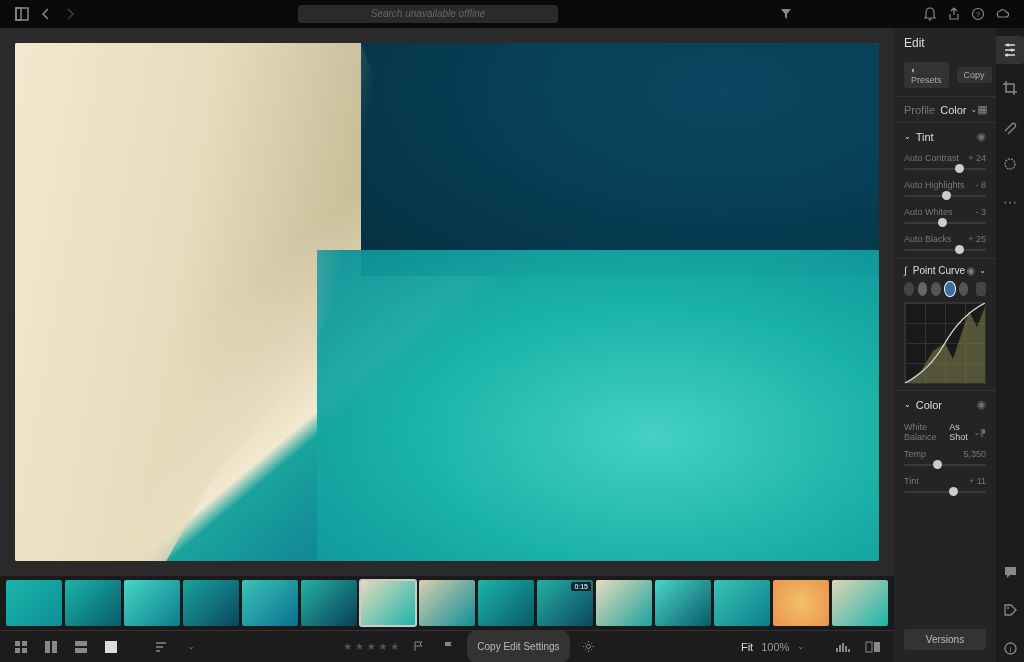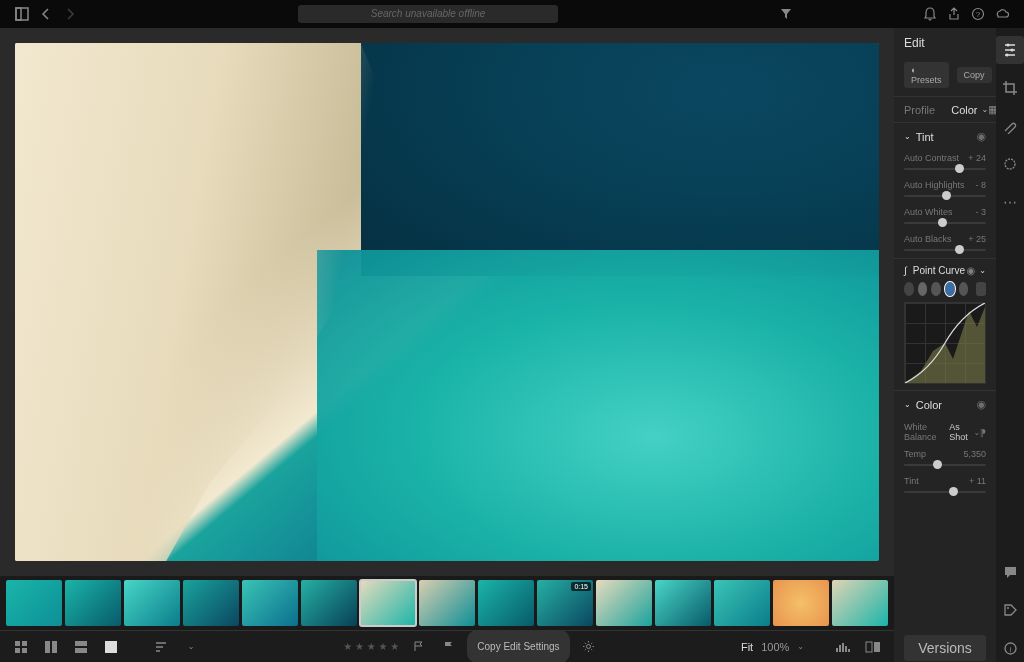--- a/index.html
+++ b/index.html
@@ -23,37 +23,37 @@
 .bottombar .iconbtn { width:22px; height:22px; display:flex; align-items:center; justify-content:center; color:#888; cursor:pointer; }
 .bottombar .stars { display:flex; gap:1px; color:#555; font-size:10px; }
 .bottombar .copybtn { background:#333; border-radius:10px; padding:11px 10px; font-size:10px; color:#bbb; cursor:pointer; }
 .rightpanel { width:180px; background:#242424; display:flex; flex-direction:column; overflow-y:auto; }
 .rightpanel::-webkit-scrollbar { width:6px; }
 .rightpanel::-webkit-scrollbar-thumb { background:#444; }
 .panel-header { padding:8px 10px; font-size:12px; color:#ddd; }
 .preset-row { display:flex; align-items:center; padding:4px 10px 8px; gap:4px; }
 .pill { background:#333; border-radius:3px; padding:3px 7px; font-size:9px; color:#aaa; cursor:pointer; }
 .profile-row { display:flex; align-items:center; padding:6px 10px; border-top:1px solid #333; }
-.profile-row .label { color:#777; margin-right:16px; }
+.profile-row .label { color:#777; margin-right:5px; }
 .section-head { display:flex; align-items:center; padding:7px 10px; border-top:1px solid #333; font-size:11px; color:#ddd; cursor:pointer; }
 .section-head .chev { margin-right:5px; font-size:8px; }
 .slider-row { padding:3px 10px 4px; }
 .slider-row .lbl { display:flex; justify-content:space-between; font-size:9px; color:#777; margin-bottom:2px; }
 .slider-row .track { position:relative; height:8px; display:flex; align-items:center; }
 .slider-row .bar { width:100%; height:2px; background:#3a3a3a; border-radius:1px; }
 .slider-row .knob { position:absolute; width:9px; height:9px; background:#ccc; border-radius:50%; top:-1px; cursor:pointer; }
 .pc-panel { padding:6px 10px; }
 .pc-head { display:flex; align-items:center; font-size:10px; color:#ddd; margin-bottom:6px; }
 .pc-channels { display:flex; gap:4px; margin-bottom:6px; }
 .pc-chan { width:14px; height:14px; border-radius:50%; cursor:pointer; }
 .curve-box { width:100%; aspect-ratio:1; background:#1a1a1a; position:relative; border:1px solid #333; }
 .curve-box .grid { position:absolute; inset:0; background-image:linear-gradient(to right,#333 1px,transparent 1px),linear-gradient(to bottom,#333 1px,transparent 1px); background-size:25% 25%; }
 .curve-box svg { position:absolute; inset:0; width:100%; height:100%; }
 .wb-row { display:flex; align-items:center; padding:4px 10px; font-size:9px; color:#777; }
-.versions-btn { margin:auto 10px 1px; background:#333; text-align:center; padding:5px; border-radius:3px; font-size:14px; cursor:pointer; }
+.versions-btn { margin:auto 10px 12px; background:#333; text-align:center; padding:5px; border-radius:3px; font-size:10px; cursor:pointer; }
 .toolrail { width:34px; background:#1c1c1c; display:flex; flex-direction:column; align-items:center; padding-top:8px; gap:10px; }
 .toolrail .t { width:28px; height:28px; display:flex; align-items:center; justify-content:center; color:#888; cursor:pointer; border-radius:3px; }
 .toolrail .t.active { background:#333; color:#ddd; }
 .toolrail .gap { flex:1; }
 svg { display:block; }
 </style>
 </head>
 <body>
 
 <div class="topbar">

